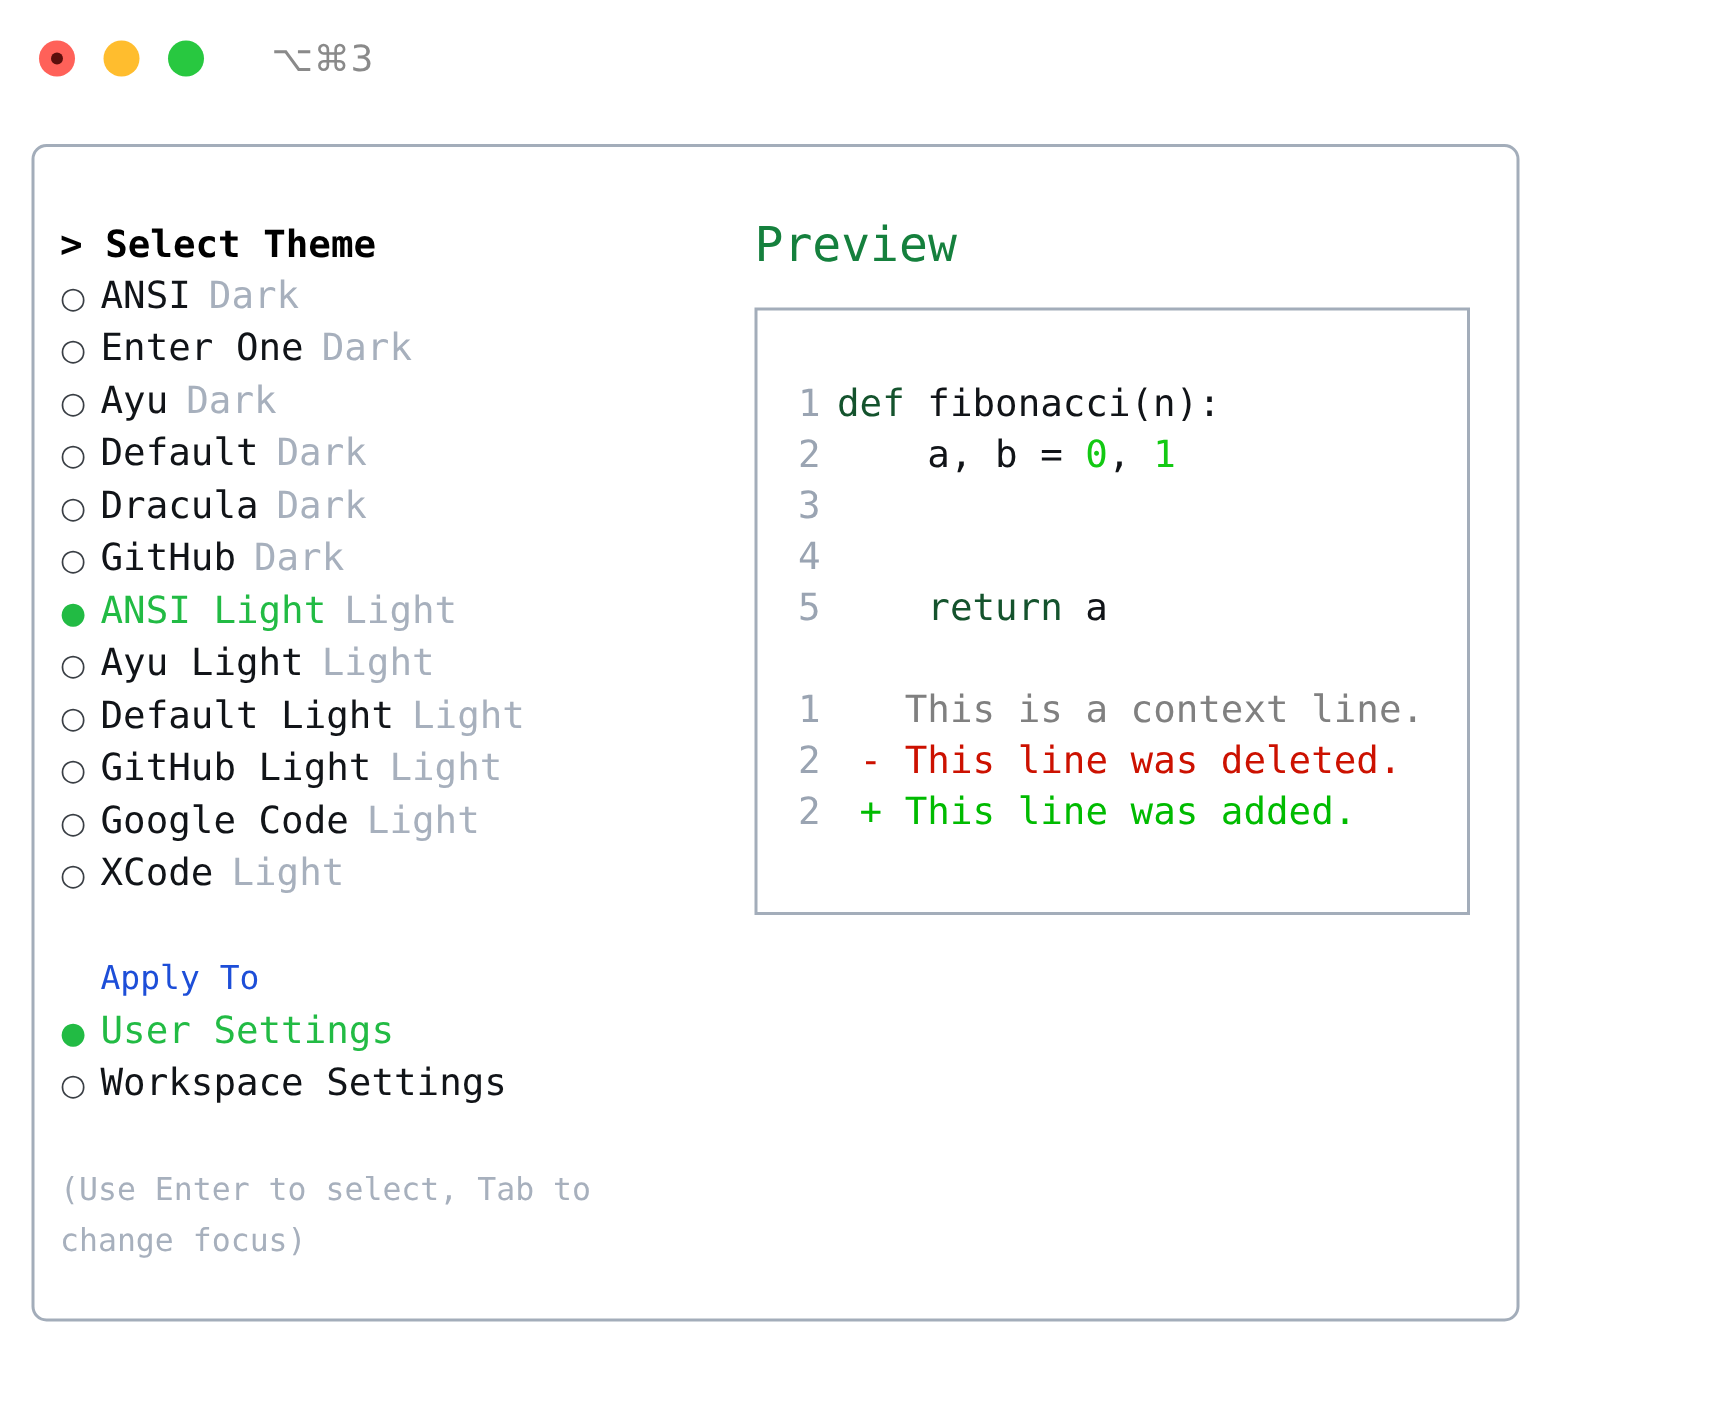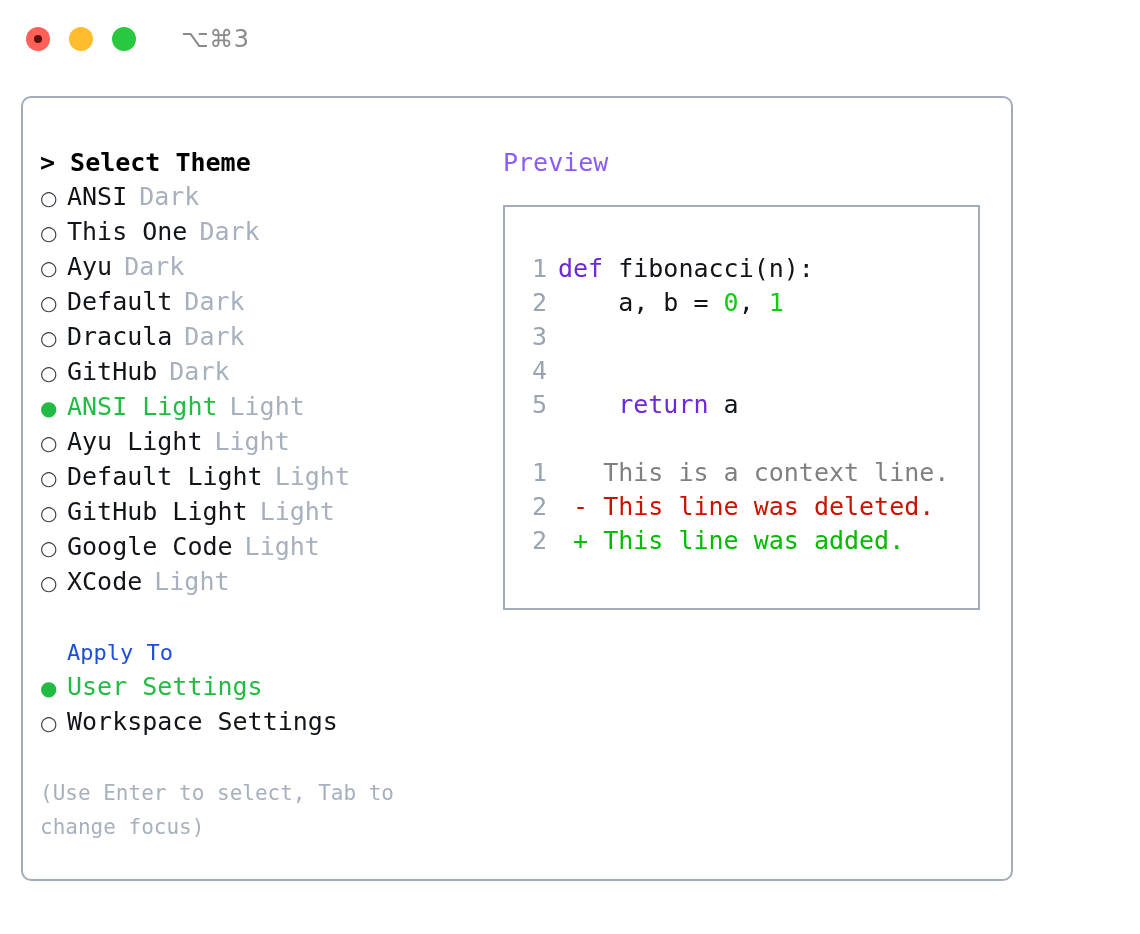--- a/index.html
+++ b/index.html
@@ -127,23 +127,23 @@
     white-space: normal;
   }
 
   
   #preview-column {
     flex: 1;
     padding: 48px 0 0 0;
     position: relative;
   }
   #preview-header {
-    font-size: 25px;
-    line-height: 34px;
-    color: #8b5cf6;
+    font-size: 32px;
+    line-height: 34px;
+    color: #15803d;
     margin-left: 0;
   }
   #preview-box {
     position: absolute;
     left: 0; top: 107px;
     width: 477px;
     height: 405px;
     border: 2px solid #a3adba;
     background: #ffffff;
     padding: 45px 0 0 20px;
@@ -157,21 +157,21 @@
   }
   .lineno {
     width: 33px;
     flex: none;
     text-align: right;
     color: #9aa4b2;
     padding-right: 11px;
   }
   .code-text { white-space: pre; }
 
-  .tok-kw     { color: #6d28d9; }
+  .tok-kw     { color: #14532d; }
   .tok-num    { color: #13c913; }
   .tok-builtin{ color: #13c8d6; }
   .tok-plain  { color: #111418; }
 
   .spacer-line { height: 34px; }
 
   .diff-context { color: #808080; }
   .diff-del     { color: #cc1100; }
   .diff-add     { color: #00bb00; }
 </style>
@@ -188,21 +188,21 @@
 </div>
 
 <div id="main-panel">
   <div id="panel-body">
 
     <div id="theme-column">
       <div class="section-header bold">&gt; Select Theme</div>
 
       <div id="theme-list">
           <div class="option-row"><span class="bullet">○</span><span class="opt-label">ANSI</span><span class="opt-suffix pad">Dark</span></div>
-          <div class="option-row"><span class="bullet">○</span><span class="opt-label">This One</span><span class="opt-suffix pad">Dark</span></div>
+          <div class="option-row"><span class="bullet">○</span><span class="opt-label">Enter One</span><span class="opt-suffix pad">Dark</span></div>
           <div class="option-row"><span class="bullet">○</span><span class="opt-label">Ayu</span><span class="opt-suffix pad">Dark</span></div>
           <div class="option-row"><span class="bullet">○</span><span class="opt-label">Default</span><span class="opt-suffix pad">Dark</span></div>
           <div class="option-row"><span class="bullet">○</span><span class="opt-label">Dracula</span><span class="opt-suffix pad">Dark</span></div>
           <div class="option-row"><span class="bullet">○</span><span class="opt-label">GitHub</span><span class="opt-suffix pad">Dark</span></div>
           <div class="option-row selected"><span class="bullet">●</span><span class="opt-label">ANSI Light</span><span class="opt-suffix pad">Light</span></div>
           <div class="option-row"><span class="bullet">○</span><span class="opt-label">Ayu Light</span><span class="opt-suffix pad">Light</span></div>
           <div class="option-row"><span class="bullet">○</span><span class="opt-label">Default Light</span><span class="opt-suffix pad">Light</span></div>
           <div class="option-row"><span class="bullet">○</span><span class="opt-label">GitHub Light</span><span class="opt-suffix pad">Light</span></div>
           <div class="option-row"><span class="bullet">○</span><span class="opt-label">Google Code</span><span class="opt-suffix pad">Light</span></div>
           <div class="option-row"><span class="bullet">○</span><span class="opt-label">XCode</span><span class="opt-suffix pad">Light</span></div>

